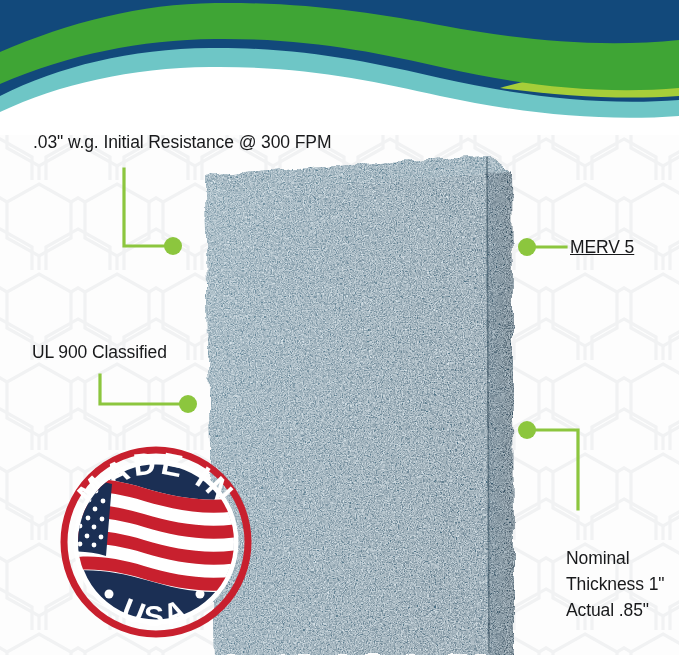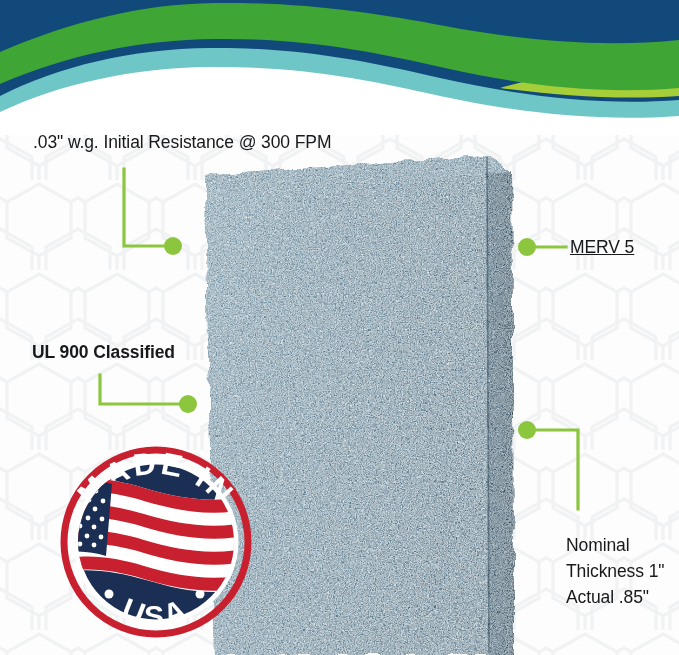--- a/index.html
+++ b/index.html
@@ -65,23 +65,23 @@
     position: absolute;
     z-index: 6;
     color: #18191b;
     font-family: "Liberation Sans", sans-serif;
     font-size: 17.5px;
     line-height: 26px;
     letter-spacing: -0.1px;
     white-space: nowrap;
   }
   #label-resistance { left: 33px;  top: 129px; }
-  #label-ul900      { left: 32px;  top: 339px; font-weight: bold; }
+  #label-ul900      { left: 32px;  top: 339px; }
   #label-merv       { left: 570px; top: 234px; text-decoration: underline; }
-  #label-thickness  { left: 566px; top: 532px; white-space: normal; width: 113px; }
+  #label-thickness  { left: 566px; top: 545px; white-space: normal; width: 113px; }
   #label-thickness .ln { display: block; }
 
   
   .usa-badge {
     position: absolute;
     left: 48px;
     top: 434px;
     width: 216px;
     height: 216px;
     z-index: 7;

